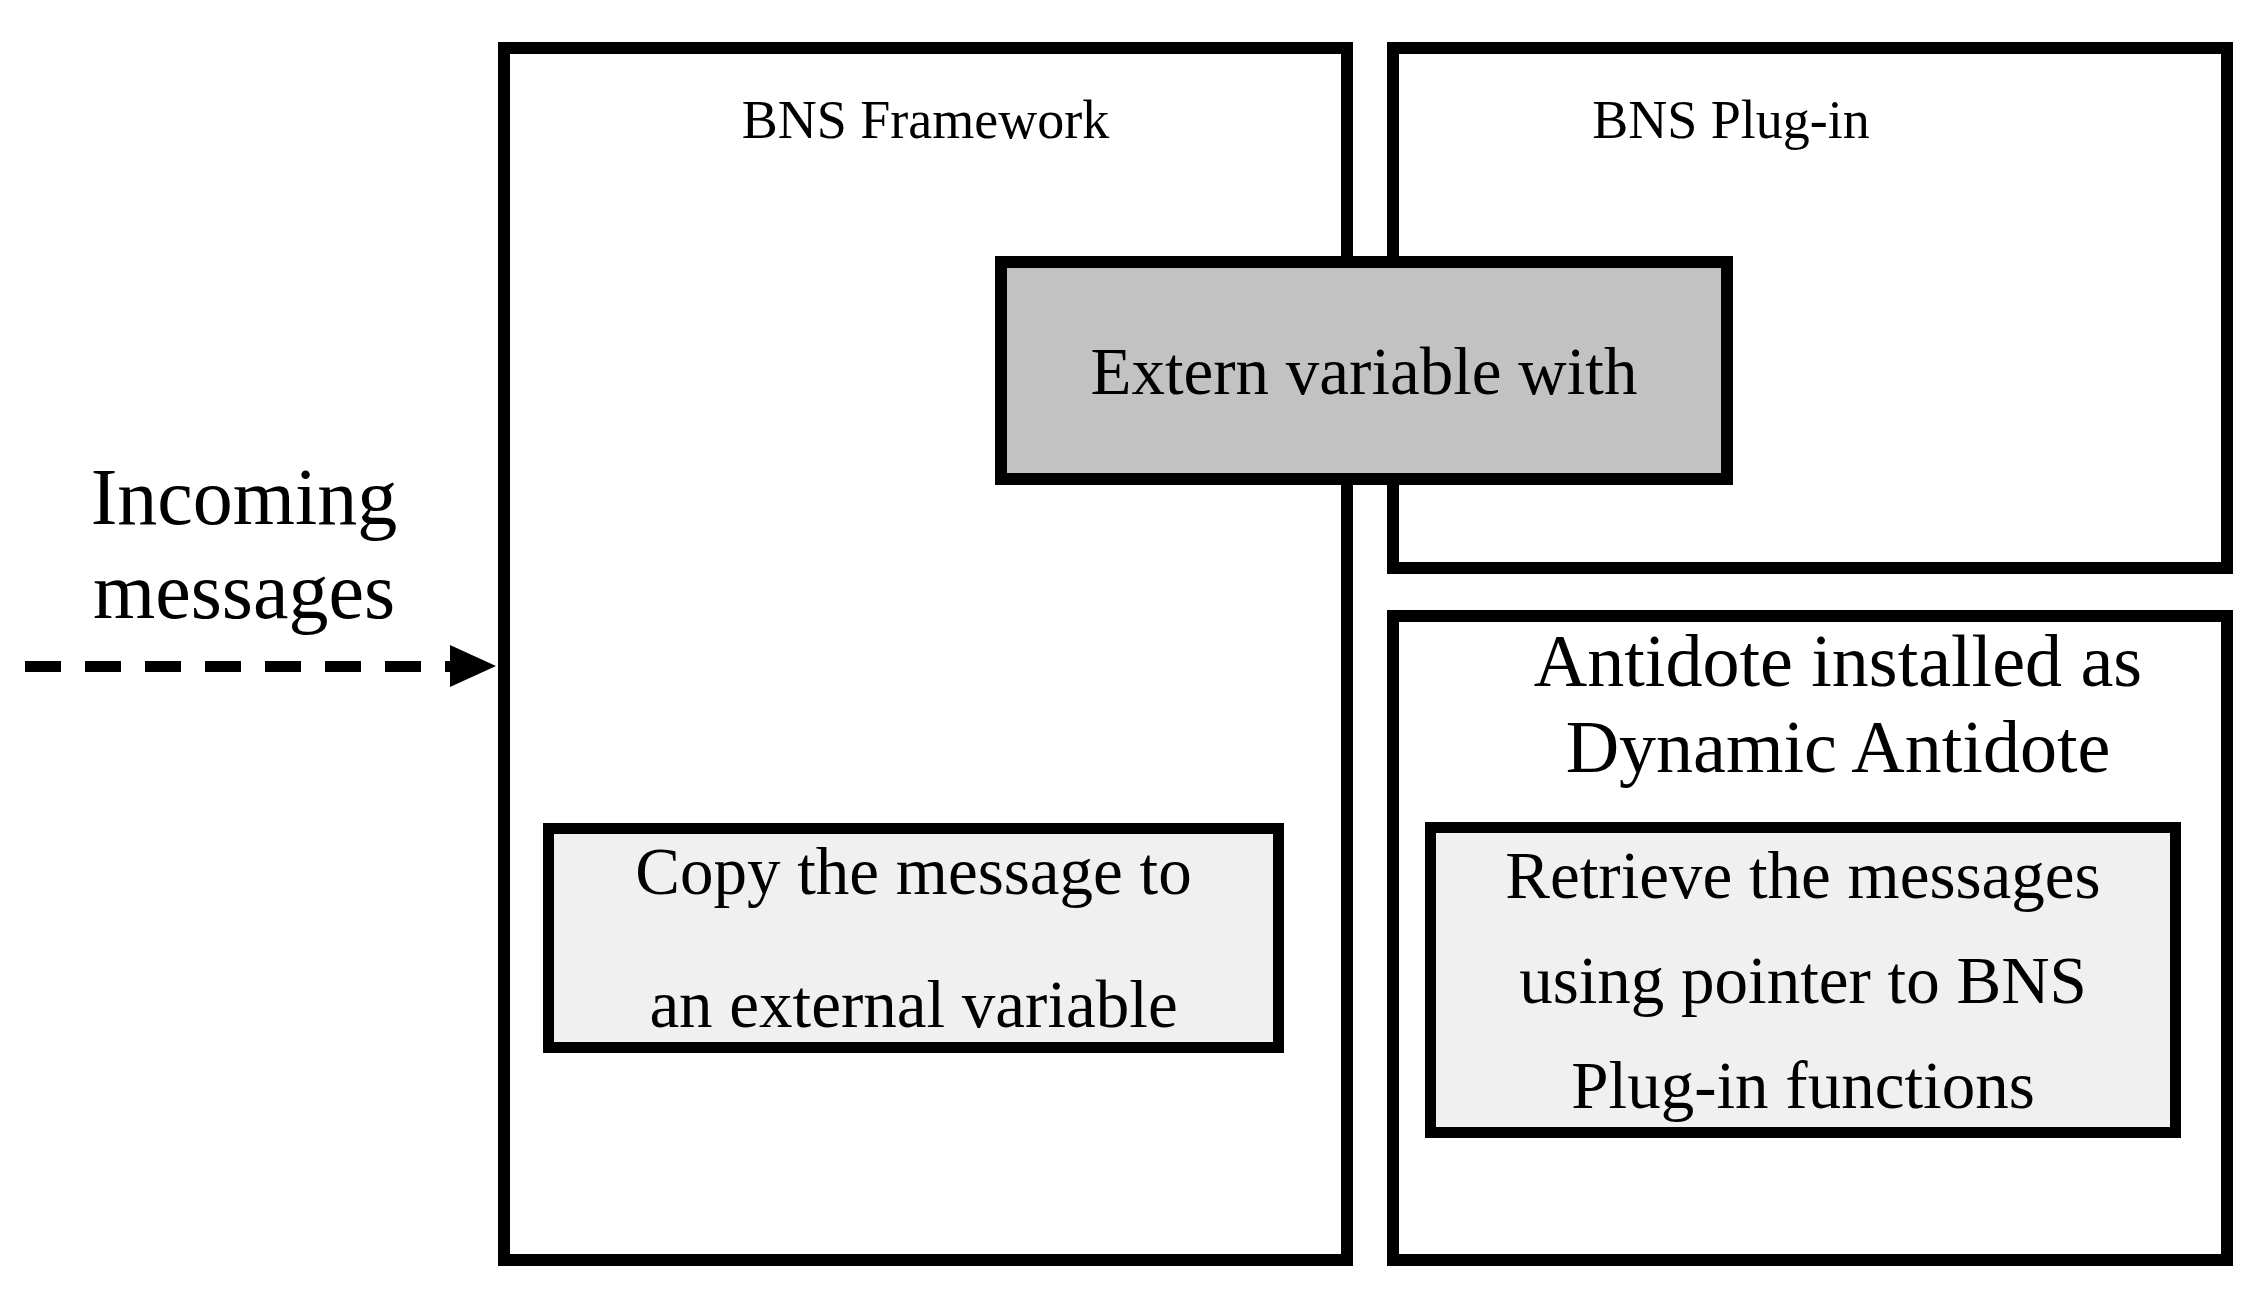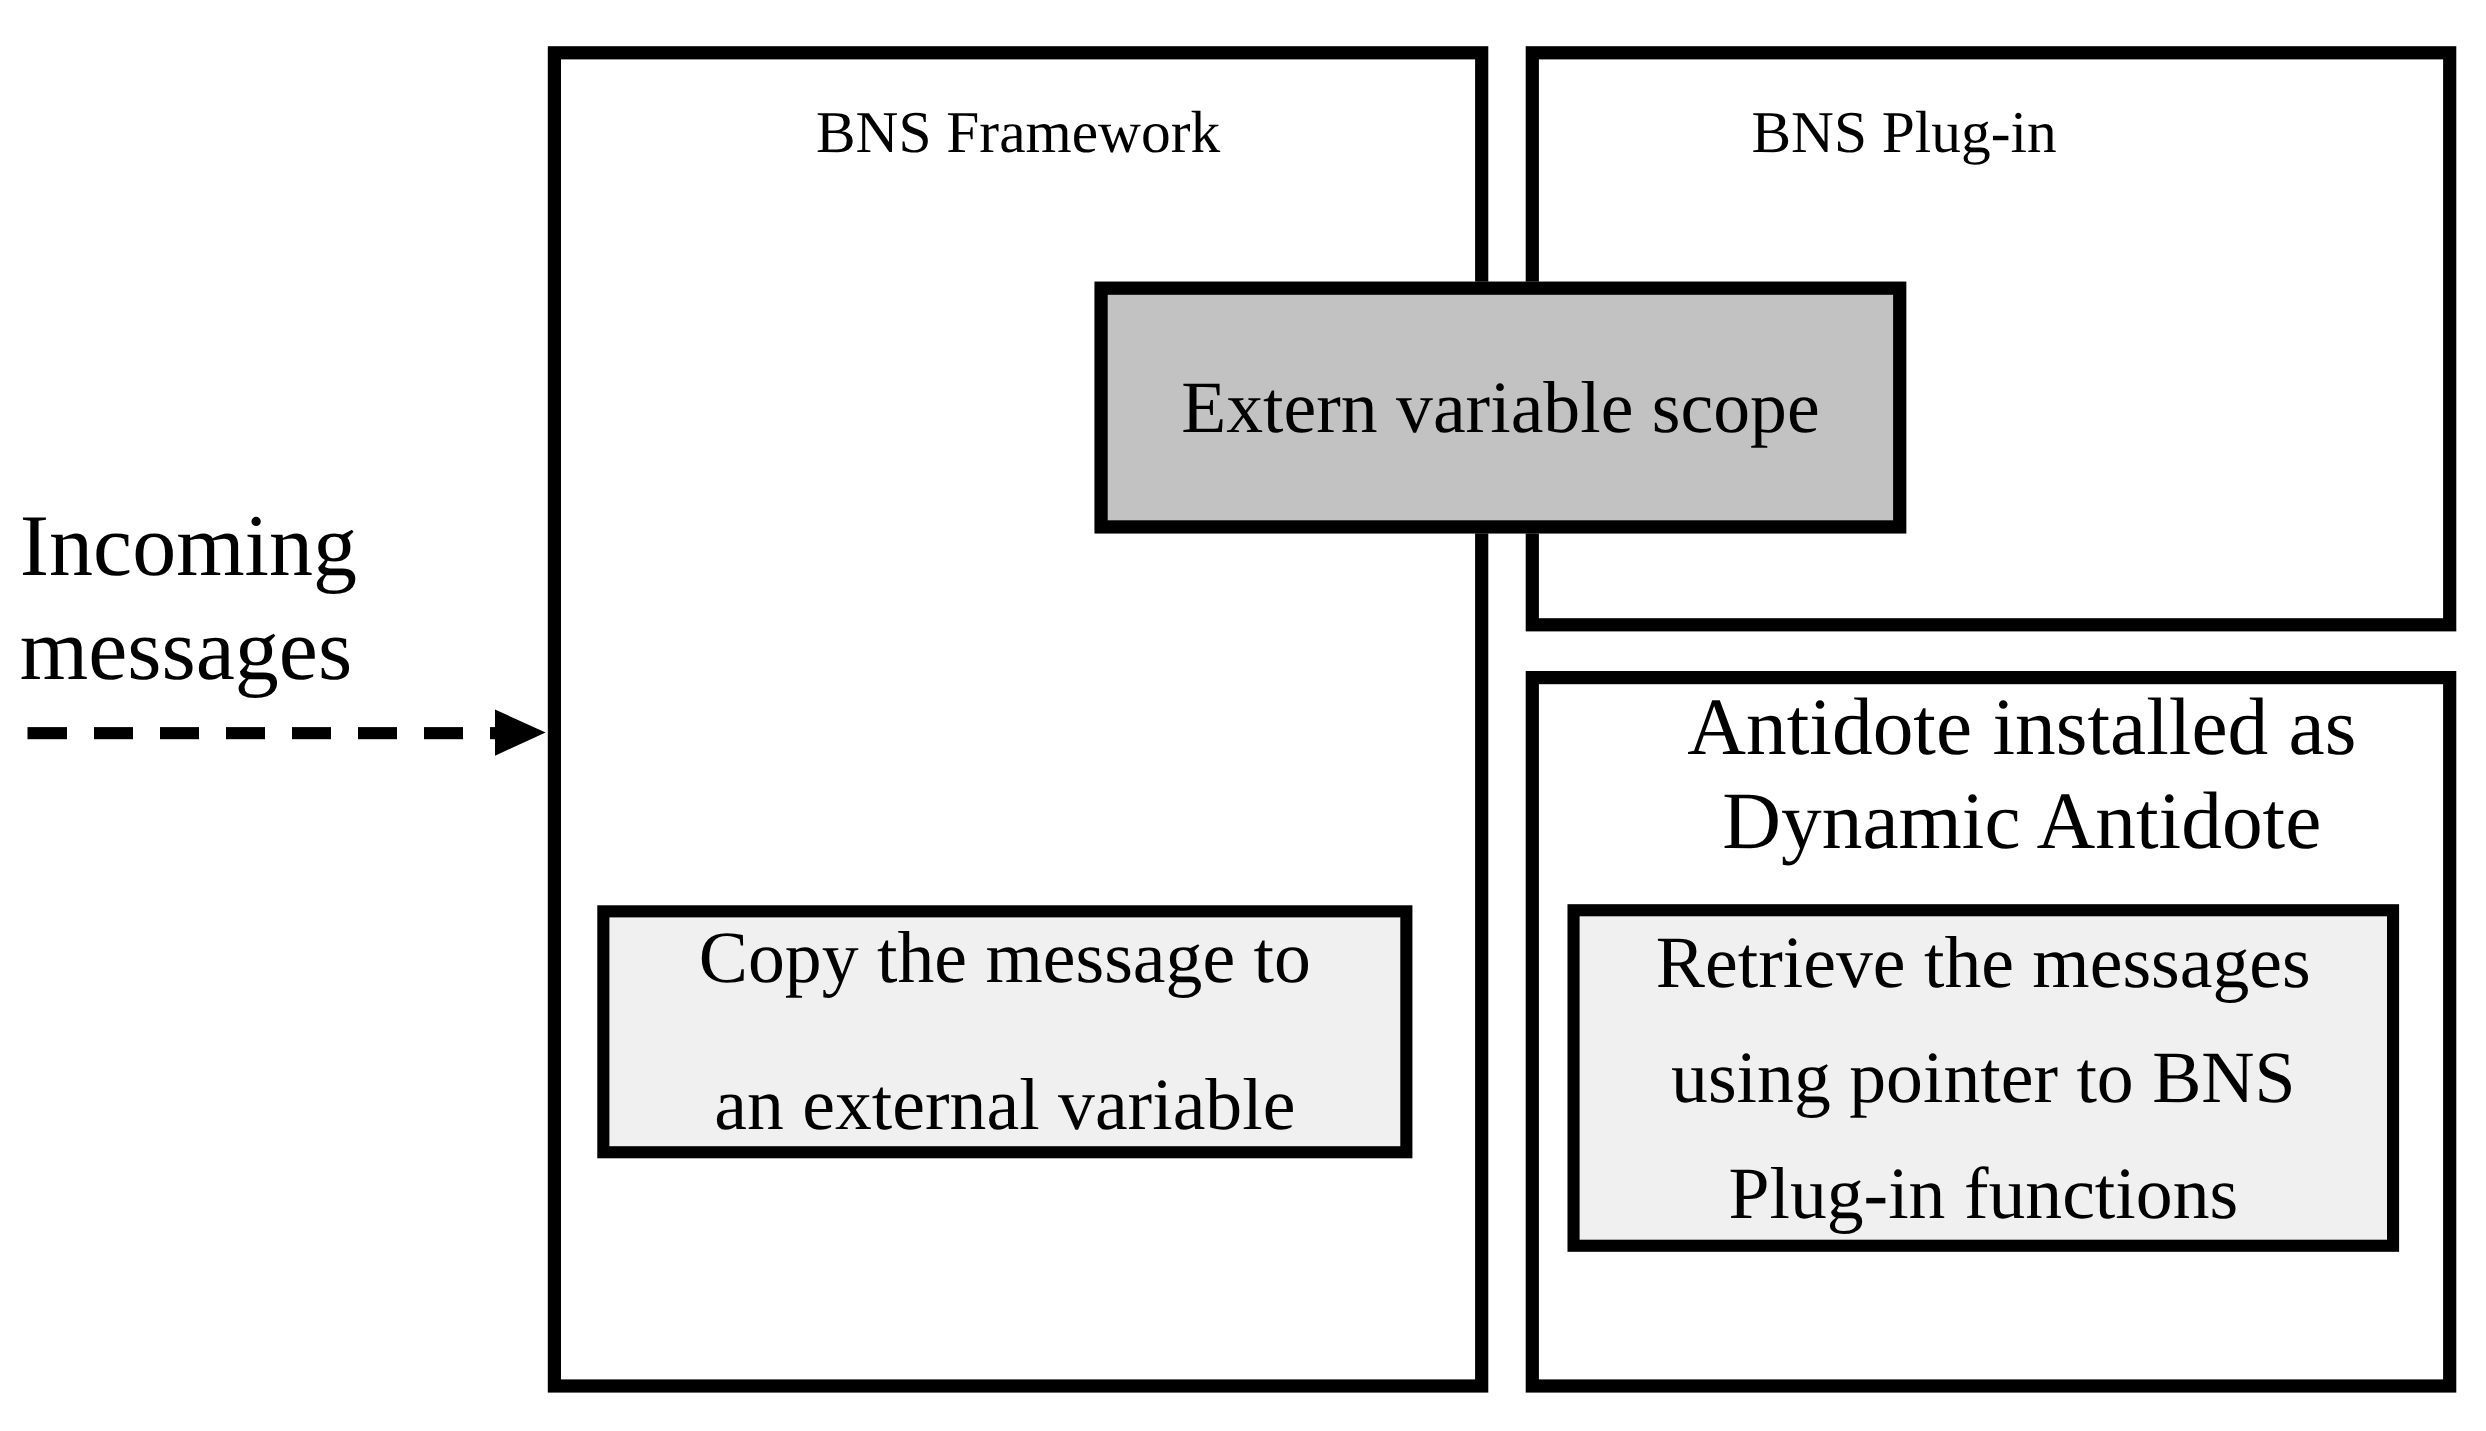--- a/index.html
+++ b/index.html
@@ -56,20 +56,21 @@
     left:1425px;top:822px;width:756px;height:316px;
     background:#f0f0f0;border:11px solid #000;
     font-size:67px;line-height:90px;
     z-index:2;
     gap:15px;
   }
 
   #incoming-label{
     position:absolute;
     left:18px;top:450px;width:452px;
+    text-align:center;
     font-size:80px;line-height:94px;
     z-index:2;
   }
   #incoming-arrow-line{
     position:absolute;
     left:25px;top:661px;width:430px;height:11px;
     background:repeating-linear-gradient(90deg,#000 0 36px,transparent 36px 60px);
     z-index:2;
   }
   #incoming-arrow-head{
@@ -100,21 +101,21 @@
   <div id="plugin-box" class="bigbox"></div>
   <div id="plugin-title" class="box-title">BNS Plug-in</div>
 
   <div id="antidote-box" class="bigbox"></div>
   <div id="antidote-title" class="box-title">
     <div>Antidote installed as</div>
     <div>Dynamic Antidote</div>
   </div>
 
   <div id="extern-box" class="fillbox">
-    <div>Extern variable scope</div>
+    <div>Extern variable with</div>
   </div>
 
   <div id="copy-box" class="fillbox">
     <div>Copy the message to</div>
     <div>an external variable</div>
   </div>
 
   <div id="retrieve-box" class="fillbox">
     <div>Retrieve the messages</div>
     <div>using pointer to BNS</div>

